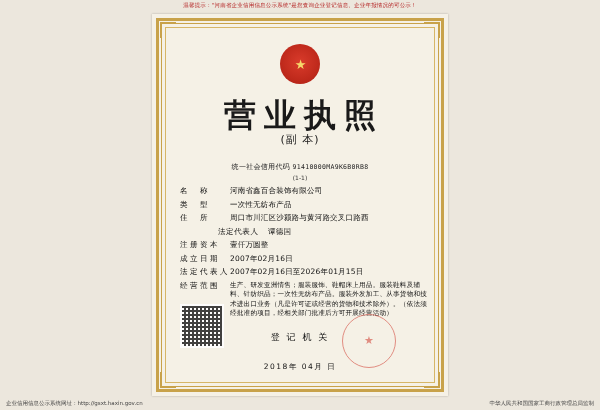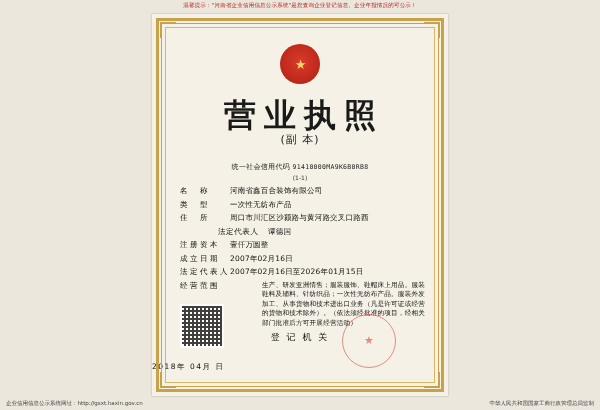--- a/index.html
+++ b/index.html
@@ -108,21 +108,21 @@
     color:#111;
     line-height:9px;
   }
   .row .lbl{
     width:50px;flex:none;
     letter-spacing:2.5px;
     white-space:nowrap;
   }
   .row .lbl.wide{letter-spacing:0.6px;margin-left:38px;}
   .row .val{flex:1;letter-spacing:.2px;}
-  .row.scope .val{line-height:9.5px;font-size:6.6px;margin-left:32px;}
+  .row.scope .val{line-height:9.5px;font-size:6.6px;}
 
   
   .qr{
     position:absolute;left:28px;bottom:48px;
     width:44px;height:44px;
     background:
       repeating-linear-gradient(0deg,#222 0 2px,transparent 2px 4px),
       repeating-linear-gradient(90deg,#222 0 2px,#fff 2px 4px);
     background-color:#fff;
     opacity:.85;
@@ -132,20 +132,21 @@
     box-shadow:inset 0 0 0 2px #fff;
   }
 
   .reg-authority{
     position:absolute;left:0;right:0;bottom:52px;
     text-align:center;
     font-size:9px;letter-spacing:2px;color:#111;
   }
   .issue-date{
     position:absolute;left:0;right:0;bottom:24px;
+    text-align:center;
     font-size:7.5px;letter-spacing:1.5px;color:#111;
   }
   .seal{
     position:absolute;right:52px;bottom:28px;
     width:52px;height:52px;border-radius:50%;
     border:1.5px solid #cf3a2e;
     opacity:.55;
     display:flex;align-items:center;justify-content:center;
     color:#cf3a2e;font-size:7px;text-align:center;line-height:8px;
   }

